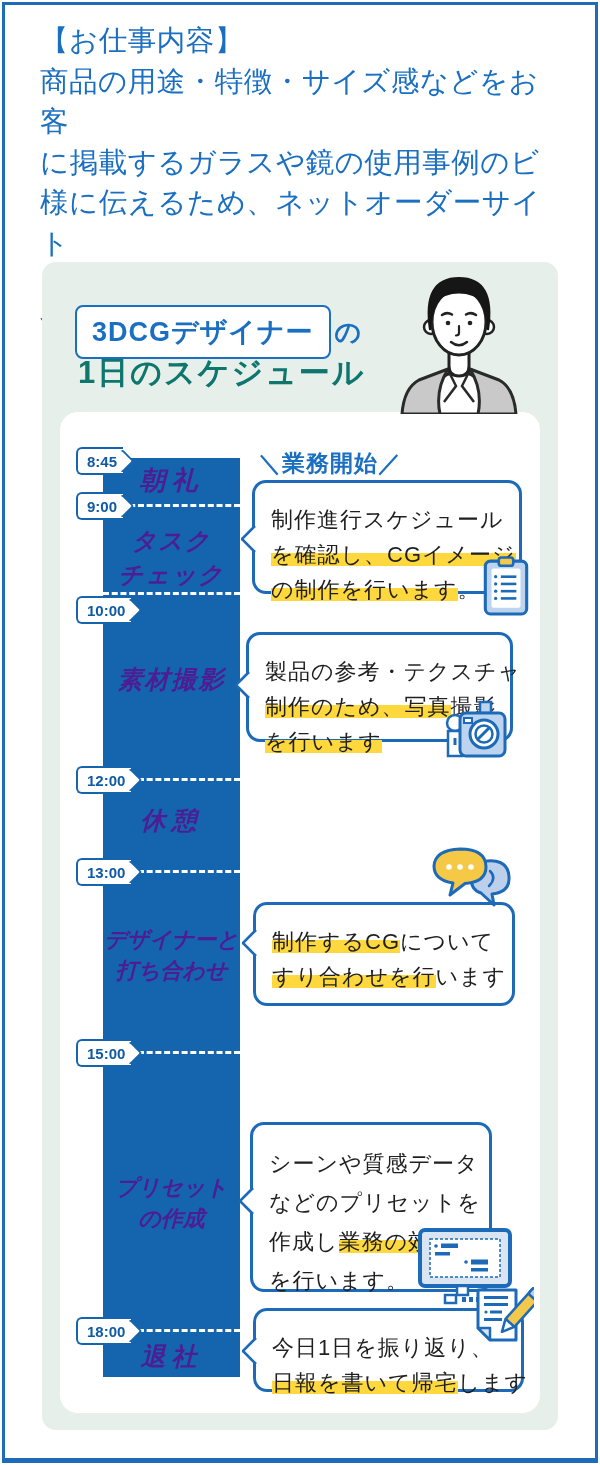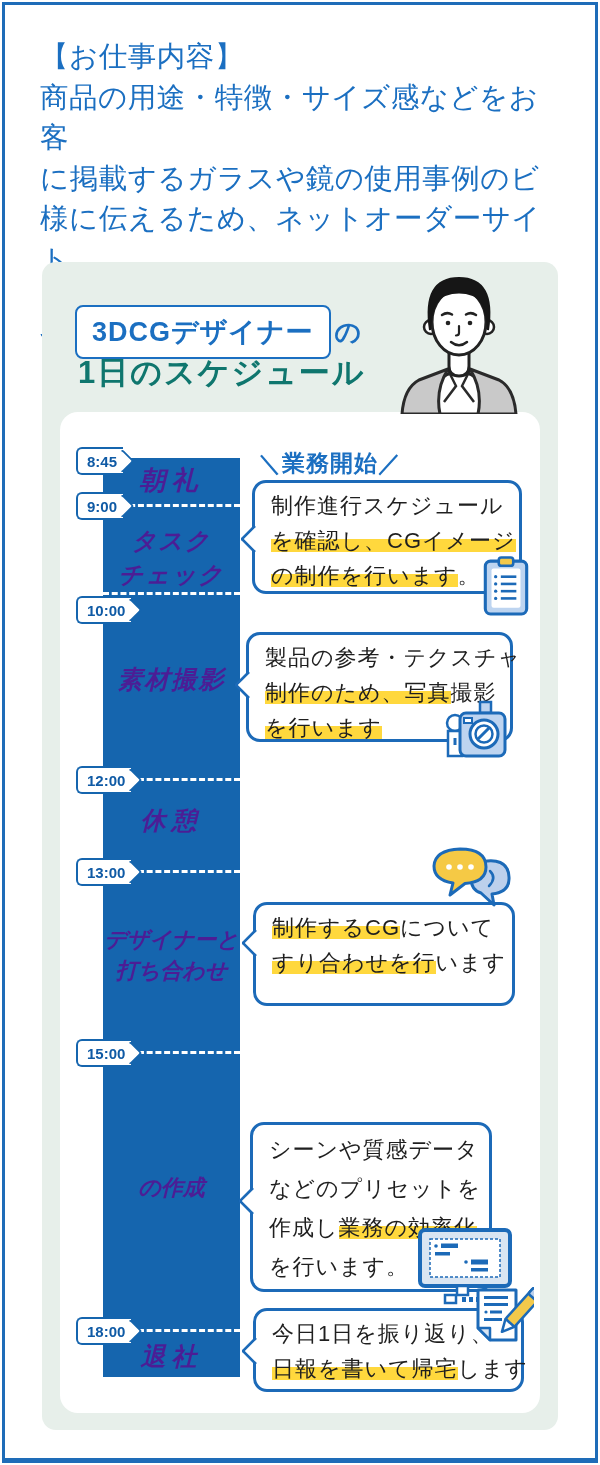--- a/index.html
+++ b/index.html
@@ -2,21 +2,21 @@
 <html><head>
 <meta charset="utf-8">
 <style>
   html,body{margin:0;padding:0;background:#fff;}
   *{box-sizing:border-box;}
   .stage{position:relative;width:600px;height:1465px;background:#fff;overflow:hidden;
          font-family:"Liberation Sans","DejaVu Sans",sans-serif;}
   .frame{position:absolute;inset:2px;border:3px solid #1E6CB8;border-bottom-width:5px;pointer-events:none;z-index:50;}
 
   
-  .intro{position:absolute;left:40px;top:36px;width:526px;color:#1B6FC1;
+  .intro{position:absolute;left:40px;top:20px;width:526px;color:#1B6FC1;
          font-size:28.5px;line-height:40.5px;font-weight:500;letter-spacing:.5px;}
 
   
   .panel{position:absolute;left:42px;top:262px;width:516px;height:1168px;background:#E7EFEA;border-radius:14px;}
   .inner{position:absolute;left:60px;top:412px;width:480px;height:1001px;background:#fff;border-radius:18px;}
 
   
   .hdr-row{position:absolute;left:75px;top:296px;display:flex;align-items:center;gap:4px;z-index:3;margin-top:9px;}
   .role-box{background:#fff;border:2.5px solid #1B6FC1;border-radius:8px;padding:7px 15px;
             color:#1B6FC1;font-size:27px;font-weight:bold;letter-spacing:1px;}
@@ -31,21 +31,21 @@
   .tag{position:absolute;left:76px;height:28px;background:#fff;border:2.5px solid #1565AE;border-right:0;
        border-radius:6px 0 0 6px;color:#0F5AA5;font-size:15px;font-weight:bold;
        display:flex;align-items:center;padding:0 6px 0 9px;z-index:5;}
   .tag::after{content:"";position:absolute;right:-8px;top:50%;width:15px;height:15px;
        transform:translateY(-50%) rotate(45deg);background:#fff;
        border-top:2.5px solid #1565AE;border-right:2.5px solid #1565AE;border-radius:3px;}
   .tag span{position:relative;z-index:1;}
 
   
   .bubble{position:absolute;background:#fff;border:3px solid #1C6AB8;border-radius:14px;
-          padding:5px 12px 4px 16px;color:#1F1F1F;font-size:22px;font-weight:500;
+          padding:19px 12px 4px 16px;color:#1F1F1F;font-size:22px;font-weight:500;
           letter-spacing:1px;line-height:35px;z-index:4;}
   .bubble::before{content:"";position:absolute;left:-11px;top:var(--ay,40px);width:17px;height:17px;
           background:#fff;border-left:3px solid #1C6AB8;border-bottom:3px solid #1C6AB8;
           transform:rotate(45deg);border-bottom-left-radius:3px;}
   .bline{white-space:nowrap;}
   .hl{background:linear-gradient(to bottom,transparent 45%,#FFD83D 45%,#FFD83D 97%,transparent 97%);}
   .start-label{position:absolute;left:258px;top:448px;color:#1B6FC1;font-size:23px;font-weight:bold;
           letter-spacing:1px;z-index:4;}
   .ficon{position:absolute;z-index:6;}
 </style>
@@ -127,20 +127,21 @@
     <div>タスク</div>
     <div>チェック</div>
   </div>
   <div class="act" style="top:663px;font-size:25px;letter-spacing:2px">素材撮影</div>
   <div class="act" style="top:804px;font-size:25px;letter-spacing:6px">休憩</div>
   <div class="act" style="top:924px;font-size:22px;line-height:31px">
     <div>デザイナーと</div>
     <div>打ち合わせ</div>
   </div>
   <div class="act" style="top:1172px;font-size:22px;line-height:31px">
+    <div>プリセット</div>
     <div>の作成</div>
   </div>
   <div class="act" style="top:1340px;font-size:25px;letter-spacing:6px">退社</div>
 
   <div class="start-label">＼業務開始／</div>
 
   <div class="bubble" style="left:252px;top:480px;width:270px;height:114px;--ay:46px">
     <div class="bline"><span>制作進行スケジュール</span><span class="hl"></span><span></span></div>
     <div class="bline"><span></span><span class="hl">を確認し、CGイメージ</span><span></span></div>
     <div class="bline"><span></span><span class="hl">の制作を行います</span><span>。</span></div>

